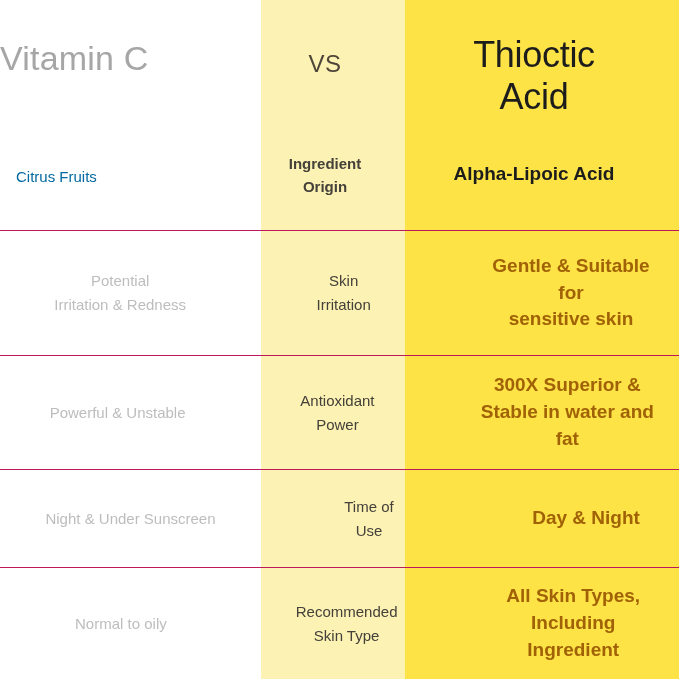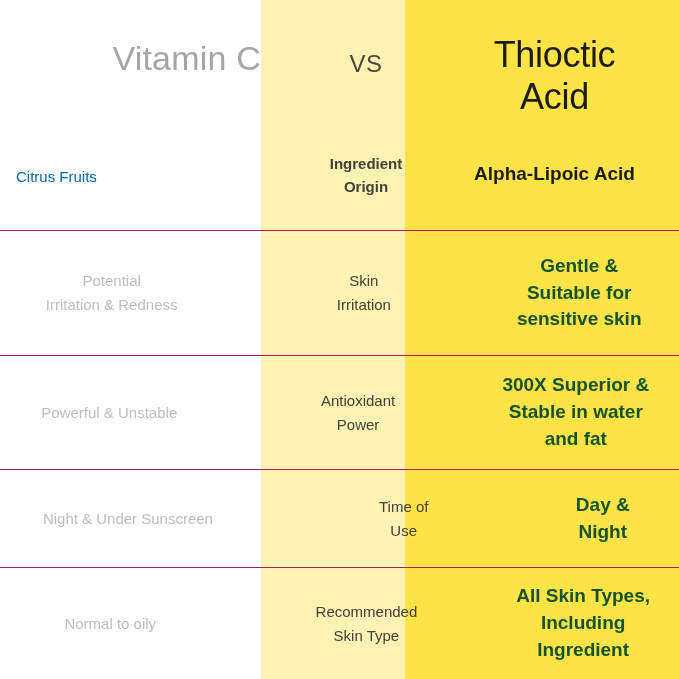--- a/index.html
+++ b/index.html
@@ -68,38 +68,38 @@
   
   .cell {
     box-sizing: border-box;
     display: flex;
     align-items: center;
     justify-content: center;
     text-align: center;
     padding: 4px 10px;
   }
   .cell-left   { width: 261px; }
-  .cell-middle { width: 128px; margin-left: 41px; }
+  .cell-middle { width: 128px; }
   .cell-right  { flex: 1 1 auto; }
 
   
   .row-header .cell-left,
   .row-header .cell-middle,
   .row-header .cell-right {
     display: block;
     padding: 0;
     position: relative;
   }
 
   .title-left {
     position: absolute;
     top: 38px;
     left: 0;
     right: 0;
-    text-align: right;
+    text-align: left;
     font-size: 34px;
     font-weight: 300;
     color: #a6a6a6;
     letter-spacing: 0.2px;
     line-height: 1.2;
   }
   .title-middle {
     position: absolute;
     top: 50px;
     left: 0;
@@ -172,21 +172,21 @@
   .txt-middle {
     font-size: 15px;
     font-weight: 400;
     color: #44403a;
     line-height: 1.6;
     white-space: pre-line;
   }
   .txt-right {
     font-size: 19px;
     font-weight: 600;
-    color: #14532d;
+    color: #a16207;
     line-height: 1.42;
     white-space: pre-line;
     padding: 0 14px;
     margin-left: 16px;
   }
 </style>
 </head>
 <body>
 
 <div id="comparison-table">

